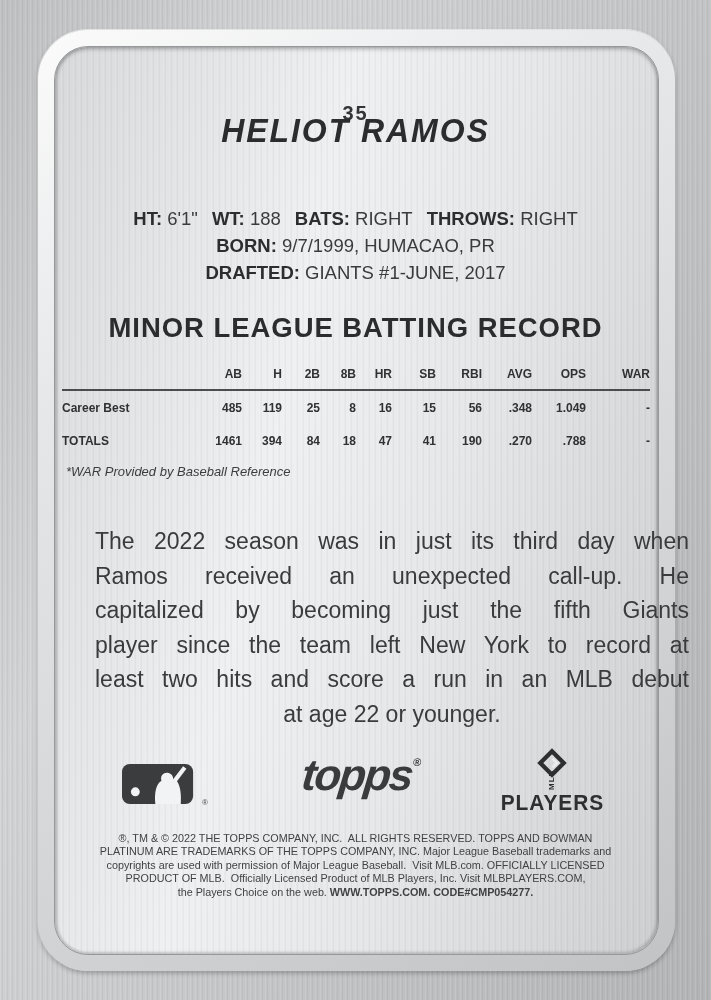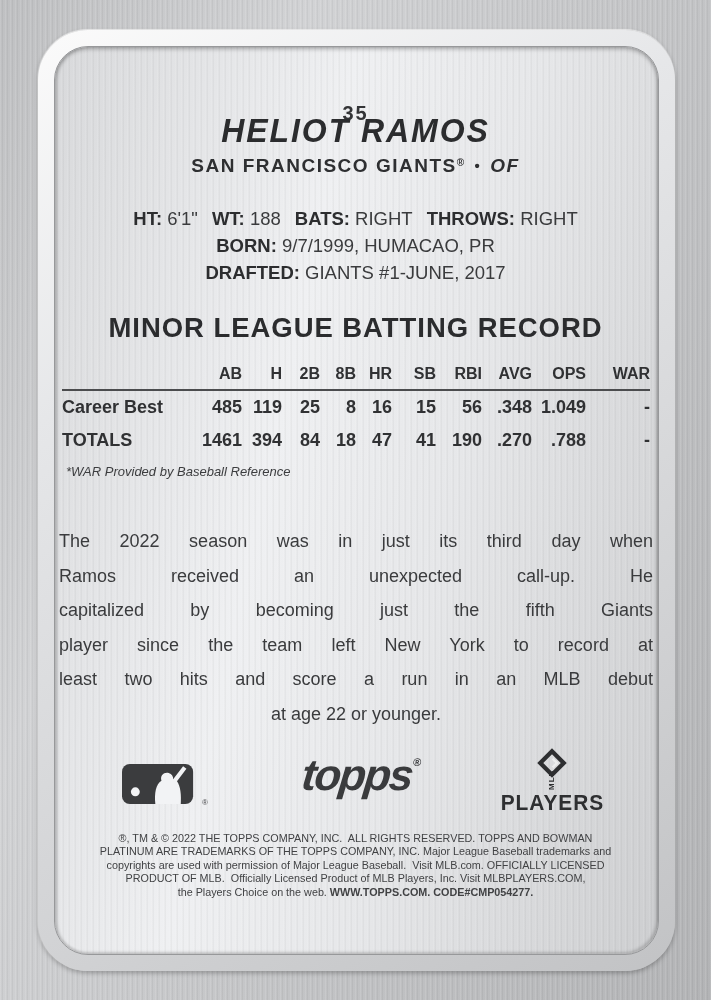--- a/index.html
+++ b/index.html
@@ -39,29 +39,29 @@
   .vitals{position:absolute;top:205px;left:0;width:711px;text-align:center;
     font-size:18.5px;line-height:27px;color:#3a3b3d;}
   .vitals b{color:#2c2d2f;}
   .pair{margin:0 7px;}
 
   .stats-title{position:absolute;top:312px;left:0;width:711px;text-align:center;
     font-size:28px;font-weight:700;letter-spacing:1px;color:#2b2c2e;transform:scaleX(.98);}
 
   table.stats{position:absolute;top:359px;left:62px;width:588px;border-collapse:collapse;table-layout:fixed;}
   table.stats th,table.stats td{padding:0;text-align:right;font-weight:700;color:#303133;white-space:nowrap;vertical-align:middle;}
-  table.stats th{font-size:16px;height:30px;}
-  table.stats td{font-size:18px;height:33px;}
+  table.stats th{font-size:12px;height:30px;}
+  table.stats td{font-size:12px;height:33px;}
   table.stats .lbl{text-align:left;}
   table.stats thead tr{border-bottom:2px solid #4b4c4e;}
   table.stats tr.pre-totals{border-bottom:2px solid #4b4c4e;}
   .war-footnote{position:absolute;top:464px;left:66px;font-size:13px;font-style:italic;color:#3c3d3f;}
 
   .bio-para{position:absolute;top:524px;left:59px;width:594px;
-    font-size:18px;line-height:34.6px;color:#3a3b3d;}
+    font-size:23px;line-height:34.6px;color:#3a3b3d;padding-left:36px;}
   .para-line{text-align:justify;text-align-last:justify;}
   .para-line.last{text-align-last:center;}
 
   
   .logo-row{position:absolute;top:748px;left:0;width:711px;height:66px;}
   .mlb-logo{position:absolute;left:122px;top:16px;width:80px;height:40px;}
   .mlb-reg{position:absolute;left:202px;top:50px;font-size:8px;color:#4a4b4d;}
   .topps-logo{position:absolute;left:296px;top:2px;width:130px;text-align:center;
     font-size:44px;font-weight:700;font-style:italic;letter-spacing:-2px;color:#3a3b3d;transform:skewX(-6deg);}
   .topps-reg{font-size:11px;font-style:normal;letter-spacing:0;vertical-align:24px;}
@@ -84,21 +84,20 @@
   <div class="frame-band">
     <div class="frame-inner"></div>
   </div>
 
   <div class="content">
 
     <div class="card-number">35</div>
 
     <div class="player-name">HELIOT RAMOS</div>
 
-    <div class="team-line"><span>SAN FRANCISCO GIANTS</span><sup>®</sup><span class="bullet">•</span><span class="pos">OF</span></div>
 
     <div class="vitals">
       <div><span class="pair"><b>HT:</b> <span>6'1"</span></span><span class="pair"><b>WT:</b> <span>188</span></span><span class="pair"><b>BATS:</b> <span>RIGHT</span></span><span class="pair"><b>THROWS:</b> <span>RIGHT</span></span></div>
       <div><b>BORN:</b> <span>9/7/1999, HUMACAO, PR</span></div>
       <div><b>DRAFTED:</b> <span>GIANTS #1-JUNE, 2017</span></div>
     </div>
 
     <div class="stats-title">MINOR LEAGUE BATTING RECORD</div>
 
     <table class="stats">

